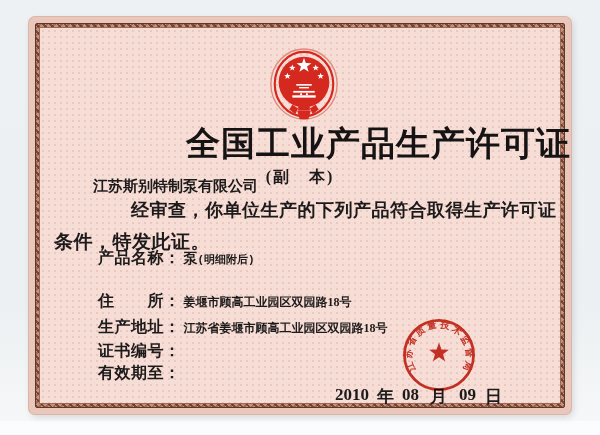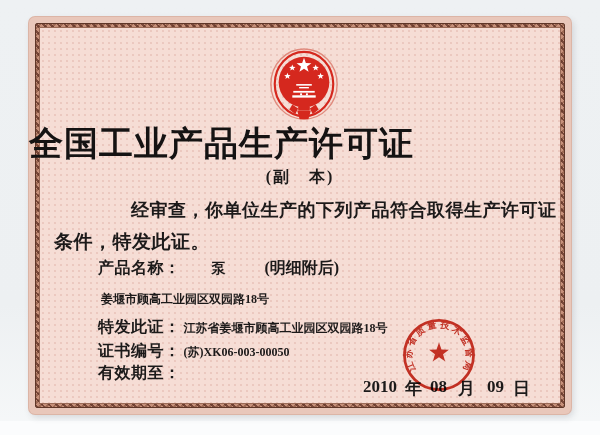--- a/index.html
+++ b/index.html
@@ -28,43 +28,43 @@
       radial-gradient(circle, rgba(224,180,170,.5) 0.8px, transparent 1.3px) 0 0/6px 6px,
       #f6ddd5;
   }
   .content{position:absolute;inset:0;color:#1c1a1a;}
 
   
   .emblem{position:absolute;left:231px;top:31px;width:88px;height:78px;}
 
   
   .title{
-    position:absolute;left:0;top:104px;width:100%;text-align:left;
+    position:absolute;left:0;top:104px;width:100%;text-align:right;
     font-size:34px;font-weight:bold;letter-spacing:1px;color:#151313;
   }
   .subtitle{
     position:absolute;left:0;top:150px;width:100%;text-align:center;
     font-size:16px;font-weight:bold;letter-spacing:2px;
   }
 
   .company{position:absolute;left:64px;top:160px;font-size:15px;font-weight:bold;}
   .stmt1{position:absolute;left:102px;top:181px;font-size:18px;font-weight:bold;letter-spacing:.5px;}
   .stmt2{position:absolute;left:25px;top:212px;font-size:19px;font-weight:bold;letter-spacing:.5px;}
 
   
   .field{position:absolute;left:69px;display:flex;align-items:baseline;white-space:nowrap;}
   .flabel{font-size:16px;font-weight:bold;letter-spacing:.5px;}
   .fvalue{font-size:12px;font-weight:bold;margin-left:3px;}
   .fvalue.big{font-size:14px;}
-  .fvalue.tiny{font-size:16px;font-weight:bold;margin-left:11px;}
-  .f0{top:241px;gap:28px;} .f1{top:274px;} .f2{top:300px;} .f3{top:324px;} .f4{top:346px;}
+  .fvalue.tiny{font-size:11px;font-weight:bold;margin-left:0;font-family:Liberation Mono, monospace;}
+  .f0{top:231px;} .f1{top:274px;} .f2{top:300px;} .f3{top:324px;} .f4{top:346px;}
   .note{position:absolute;left:69px;top:371px;font-size:9px;font-weight:bold;color:#2a2626;}
 
   
-  .date{position:absolute;top:360px;font-size:17px;font-weight:bold;white-space:nowrap;margin-left:28px;}
+  .date{position:absolute;top:368px;font-size:17px;font-weight:bold;white-space:nowrap;}
   .d-year{left:306px;} .d-yl{left:348px;} .d-month{left:373px;} .d-ml{left:401px;}
   .d-day{left:430px;} .d-dl{left:456px;}
 
   
   .seal{position:absolute;left:372px;top:300px;width:76px;height:76px;
         mix-blend-mode:multiply;opacity:.93;}
 </style>
 </head>
 <body>
 
@@ -97,38 +97,39 @@
 
       <rect x="39" y="60" width="12" height="4" rx="1" fill="#d5281e"></rect>
       <polygon fill="#d5281e" points="38,64 52,64 49.5,73 40.5,73"></polygon>
       <polygon fill="#d5281e" points="33,58 39,62 36,68 30,63"></polygon>
       <polygon fill="#d5281e" points="57,58 51,62 54,68 60,63"></polygon>
     </svg>
 
     <div class="title">全国工业产品生产许可证</div>
     <div class="subtitle">(副　本)</div>
 
+    <div class="company">江苏斯别特制泵有限公司</div>
     <div class="stmt1">经审查，你单位生产的下列产品符合取得生产许可证</div>
     <div class="stmt2">条件，特发此证。</div>
 
     <div class="field f0">
       <span class="flabel">产品名称：</span>
       <span class="fvalue big">泵</span>
       <span class="fvalue tiny">(明细附后)</span>
     </div>
     <div class="field f1">
+      <span class="flabel">住　　所：</span>
       <span class="fvalue">姜堰市顾高工业园区双园路18号</span>
     </div>
     <div class="field f2">
-      <span class="flabel">特发此证：</span>
+      <span class="flabel">生产地址：</span>
       <span class="fvalue">江苏省姜堰市顾高工业园区双园路18号</span>
     </div>
     <div class="field f3">
       <span class="flabel">证书编号：</span>
-      <span class="fvalue">(苏)XK06-003-00050</span>
     </div>
     <div class="field f4">
       <span class="flabel">有效期至：</span>
     </div>
 
 
     <span class="date d-year">2010</span>
     <span class="date d-yl">年</span>
     <span class="date d-month">08</span>
     <span class="date d-ml">月</span>

